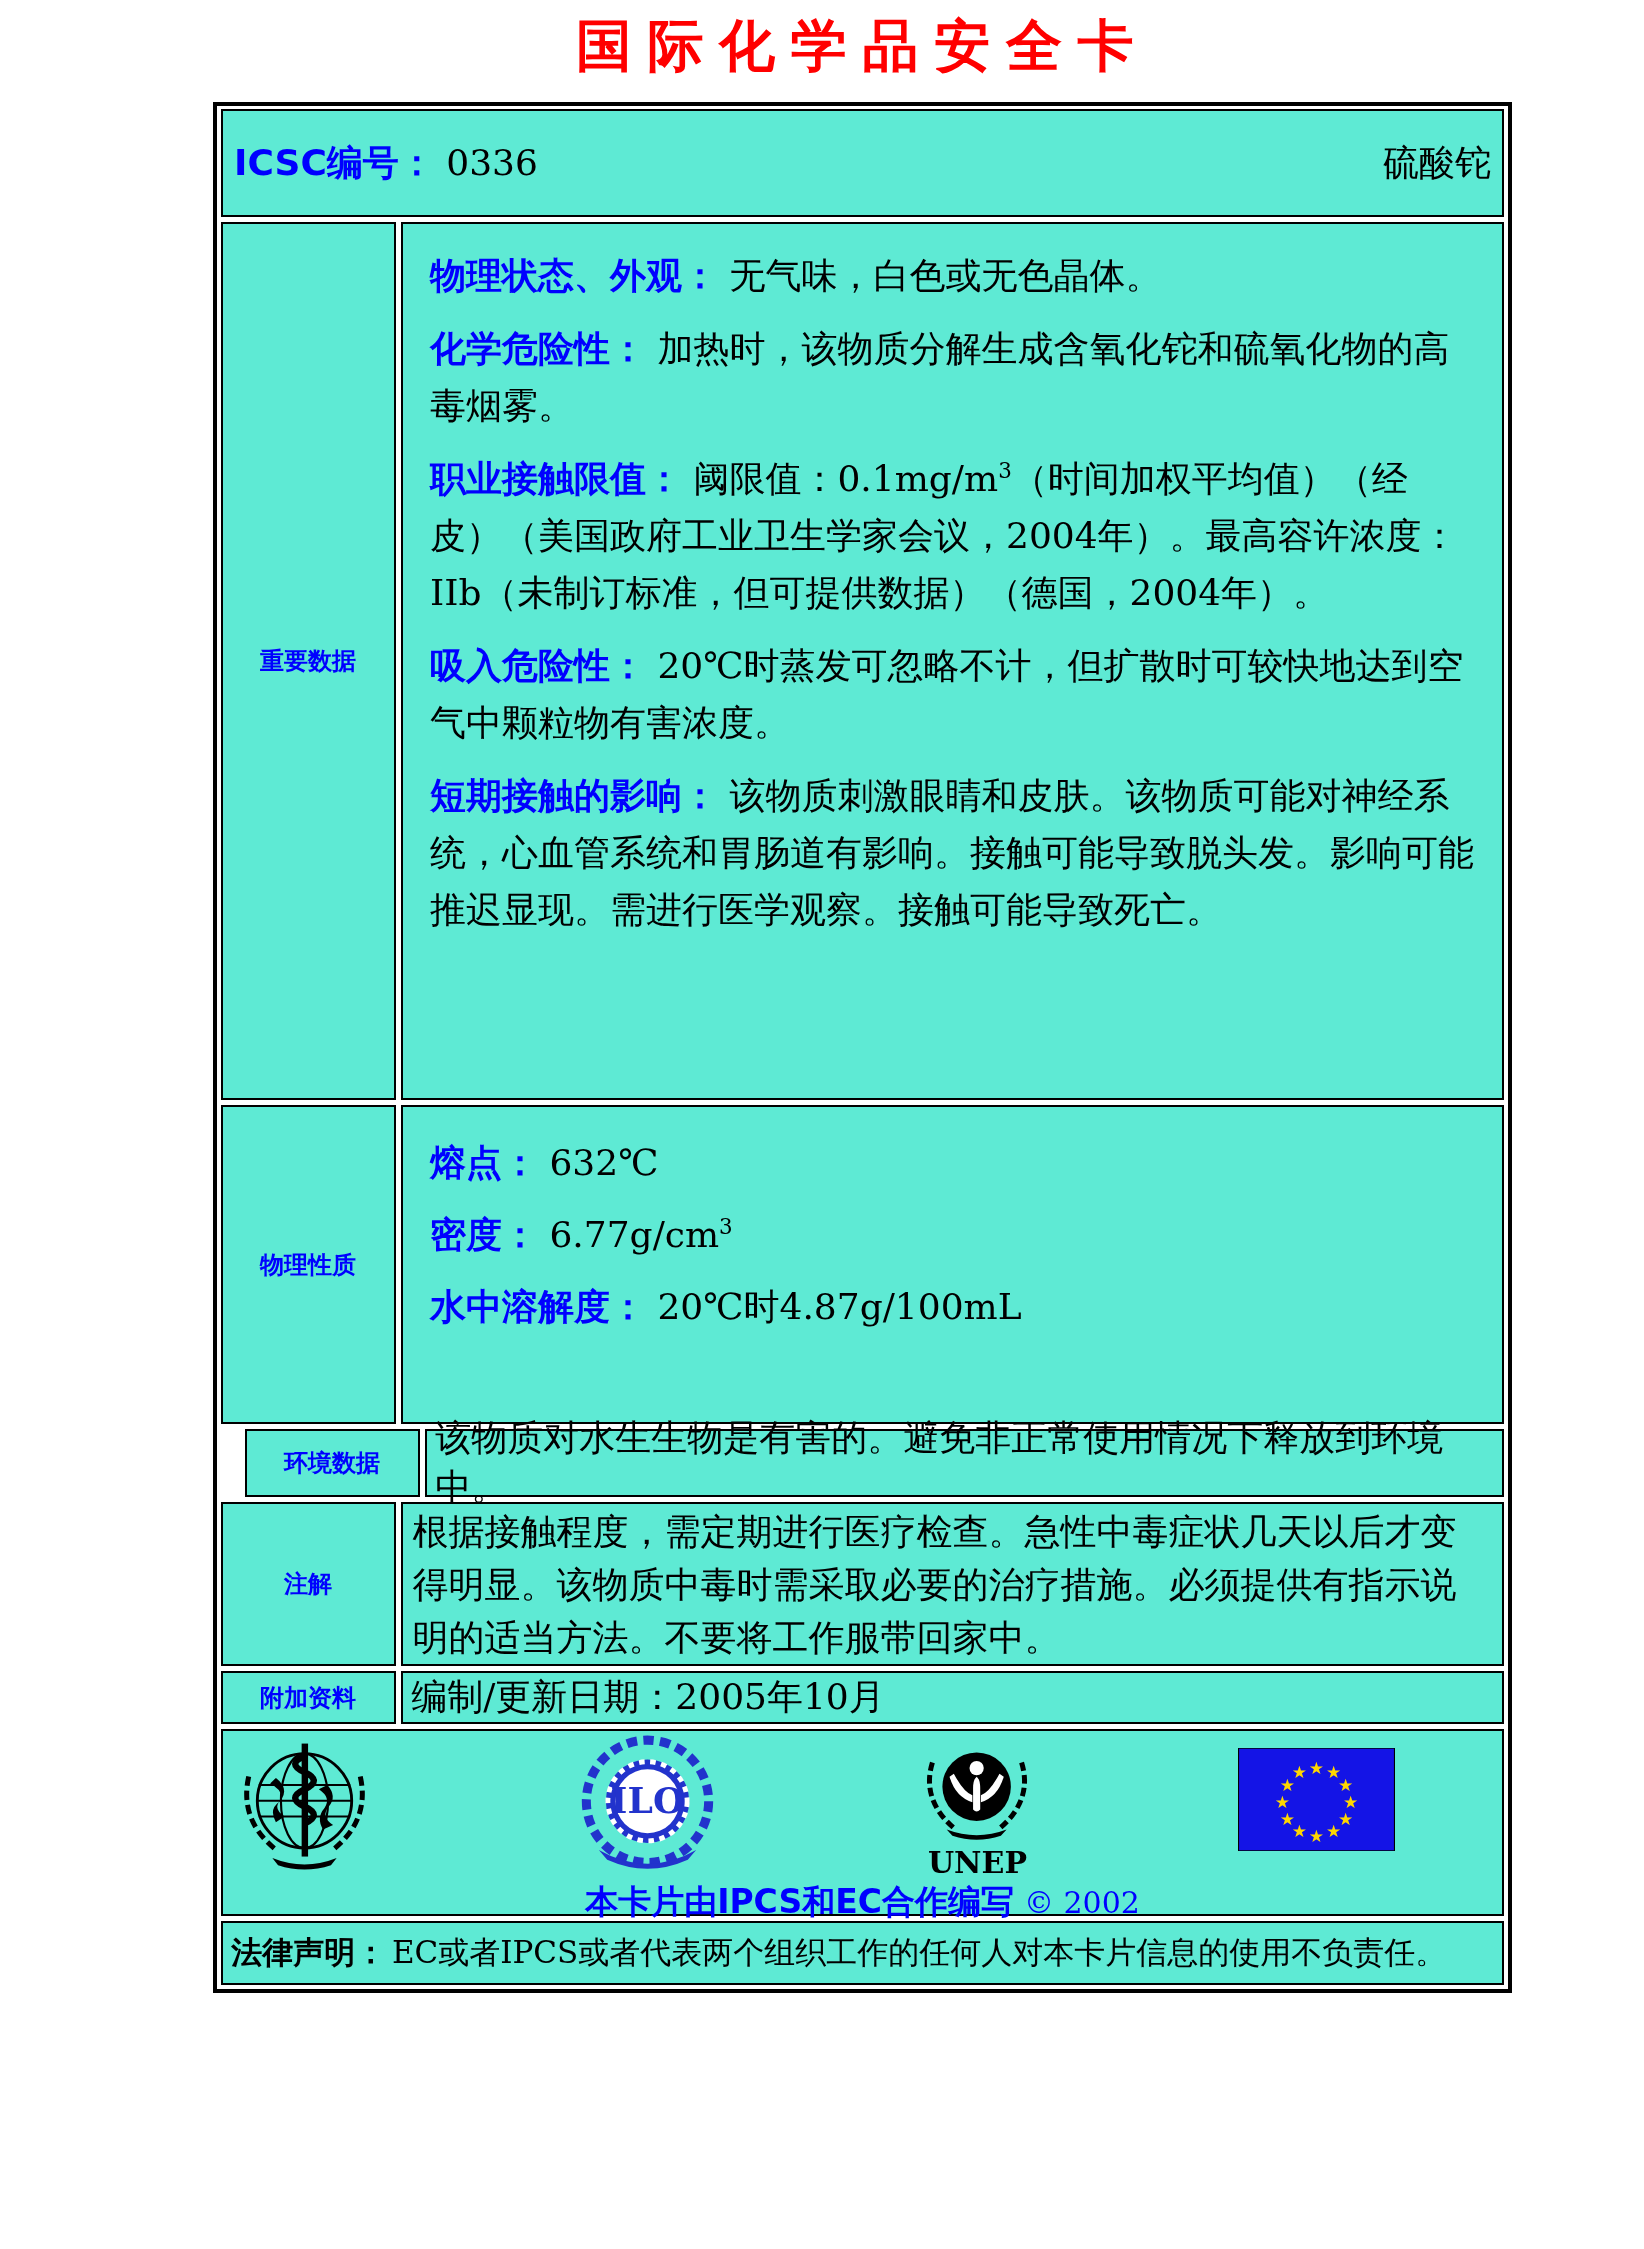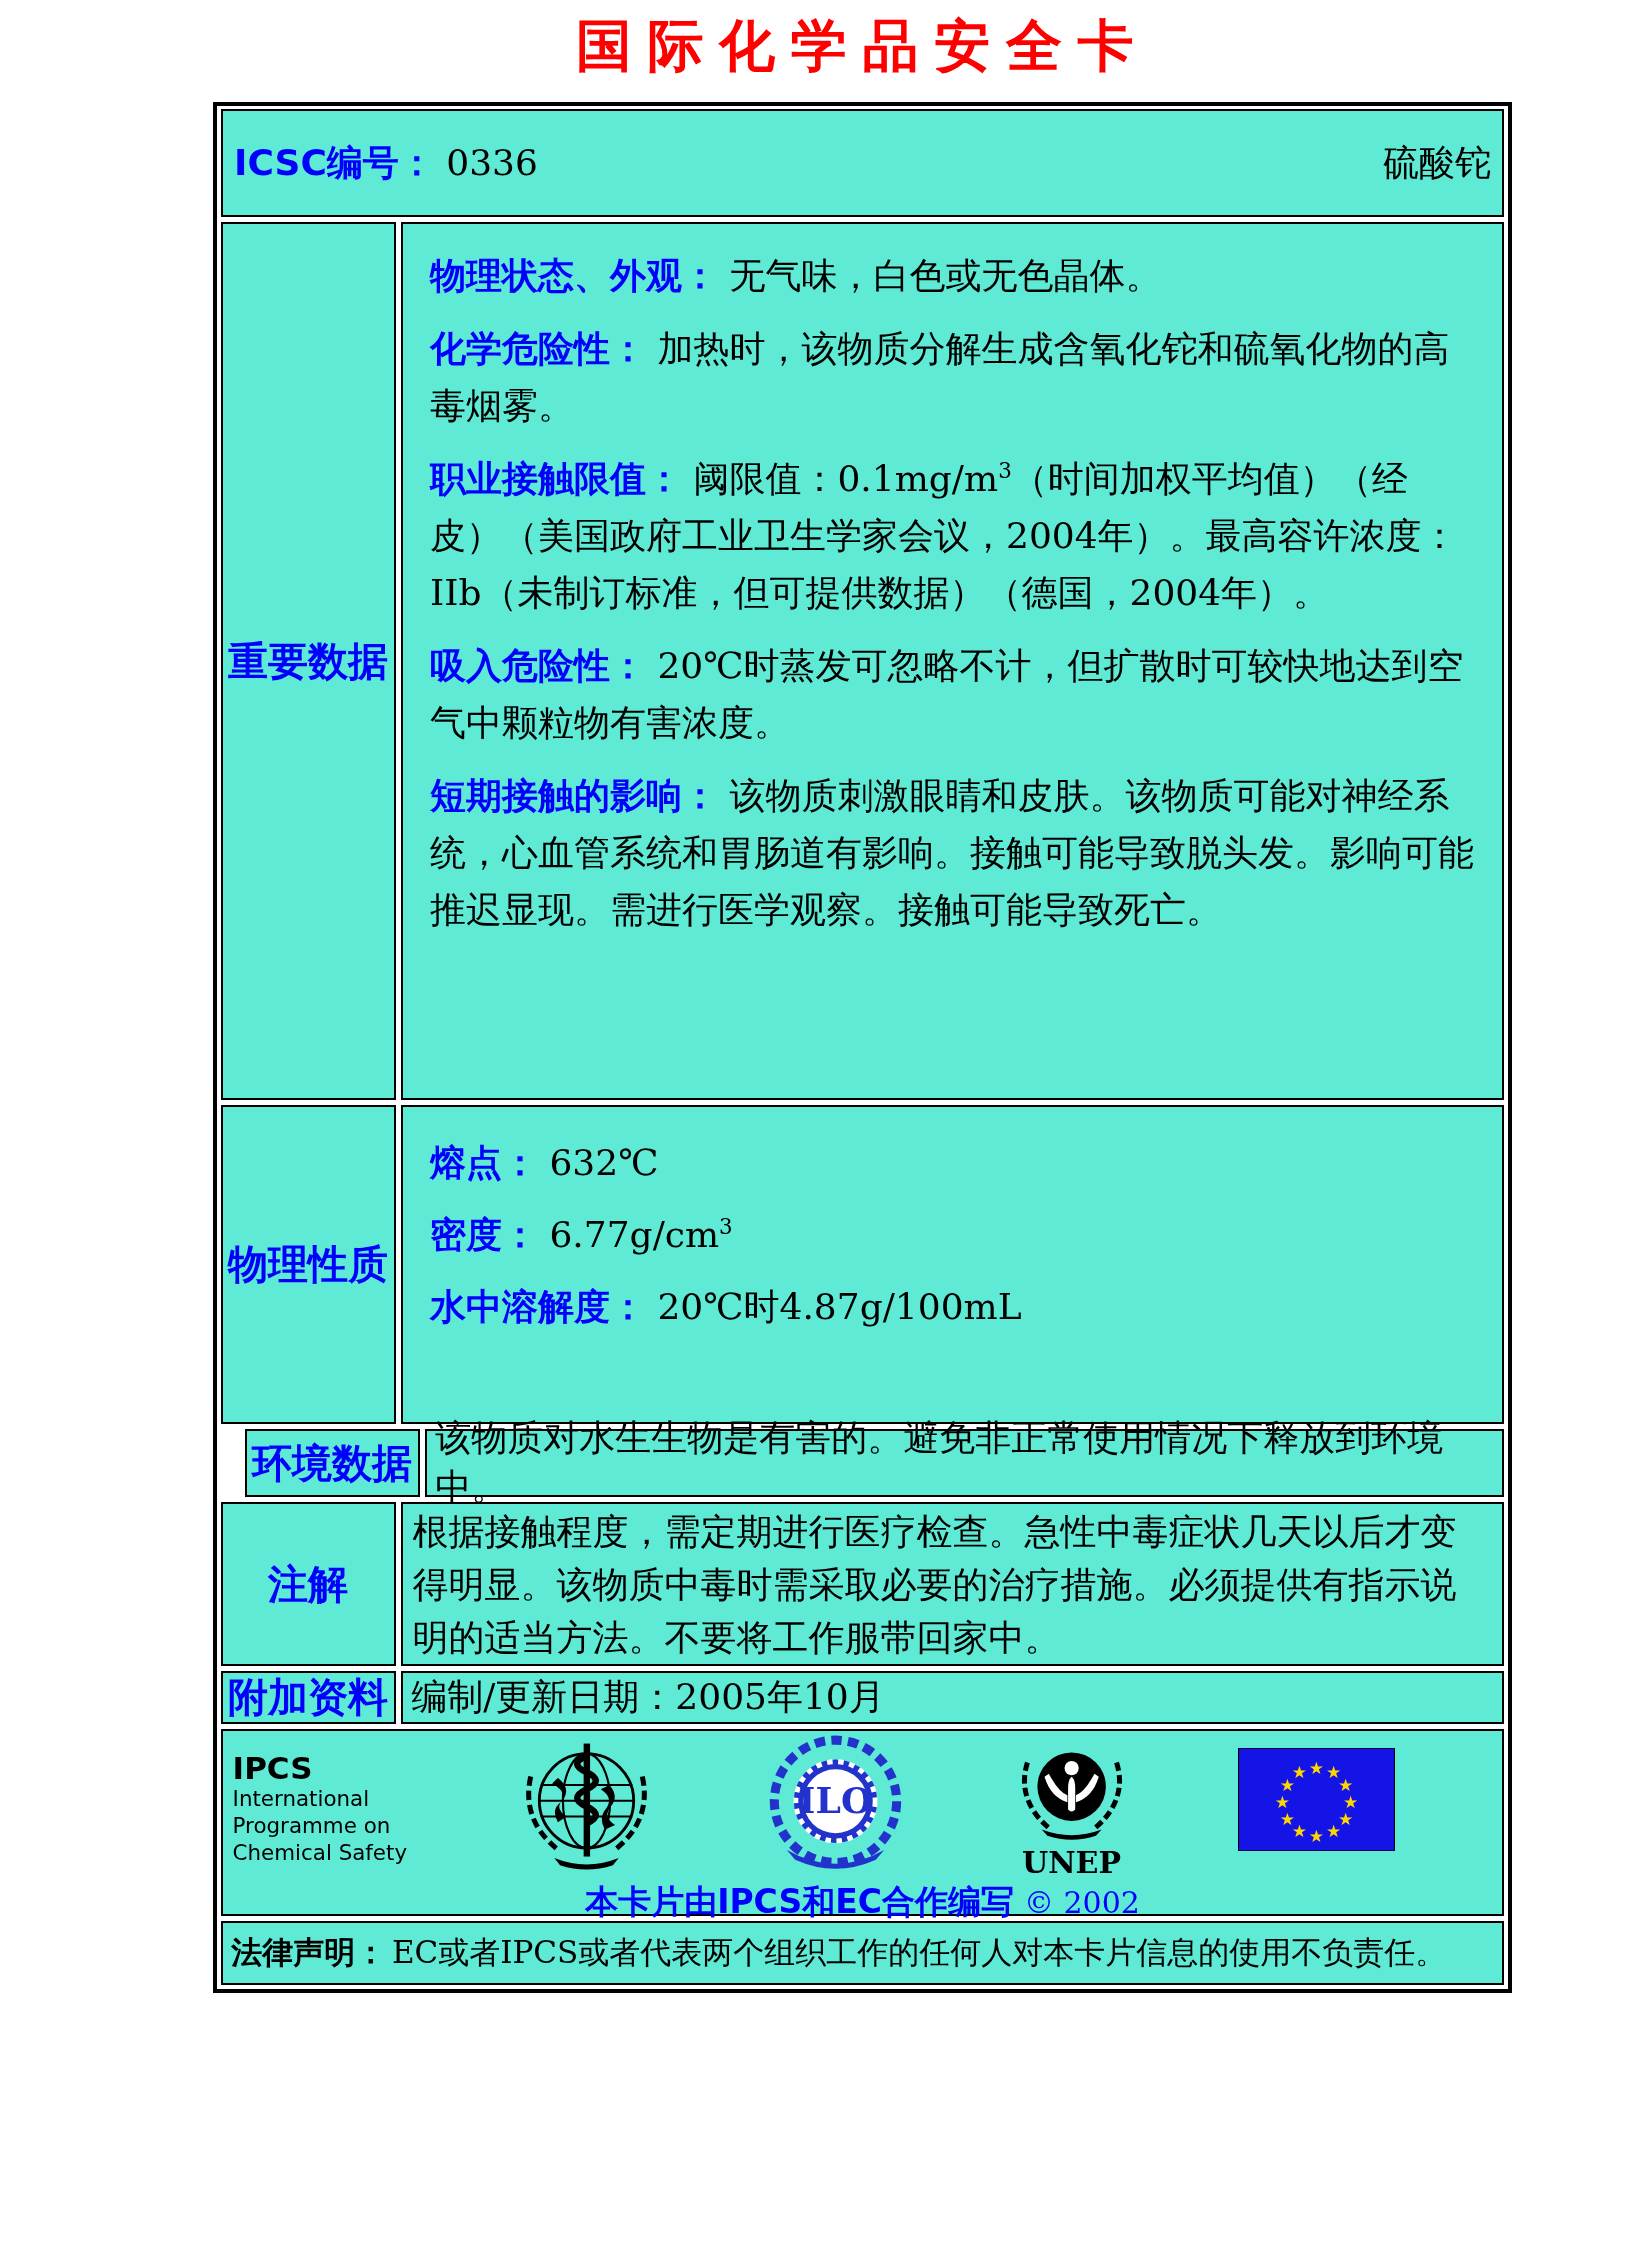--- a/index.html
+++ b/index.html
@@ -4,21 +4,21 @@
 <style>
   html,body{margin:0;padding:0;background:#fff;}
   body{width:1645px;height:2250px;font-family:"DejaVu Serif",serif;color:#000;position:relative;}
   .page-title{width:1299px;margin:0 0 0 213px;height:93px;display:flex;align-items:center;justify-content:center;
     color:#FF0000;font-weight:bold;font-size:56px;letter-spacing:15.7px;font-family:"DejaVu Serif",serif;}
   .card{box-sizing:border-box;width:1299px;margin-left:213px;margin-top:8.6px;border:4.3px solid #000;padding:3.6px;background:#fff;}
   .row{display:flex;gap:5px;margin-bottom:5px;align-items:stretch;}
   .row:last-child{margin-bottom:0;}
   .cell{box-sizing:border-box;border:2.1px solid #000;background:#5eead4;}
   .label-cell{flex:0 0 175px;display:flex;align-items:center;justify-content:center;
-    color:#0000FF;font-family:Liberation Sans, sans-serif;font-weight:bold;font-size:40px;text-align:center;}
+    color:#0000FF;font-family:Liberation Sans, sans-serif;font-weight:bold;font-size:24px;text-align:center;}
   .content-cell{flex:1;font-size:36px;}
   .content-cell p{margin:16px;}
   .term{color:#0000FF;font-family:"DejaVu Sans",sans-serif;font-weight:bold;}
   .blacktext{color:#000;font-family:"DejaVu Serif",serif;}
   sup{font-size:21.4px;line-height:0;vertical-align:super;}
   
   .row-icsc{height:108px;}
   .row-icsc .content-cell{display:flex;justify-content:space-between;align-items:center;padding:0 11.4px;}
   .icsc-left .term{font-size:36px;}
   .row-important{height:878px;}
@@ -127,26 +127,20 @@
     <div class="cell label-cell">附加资料</div>
     <div class="cell content-cell">
       <span class="blacktext">编制/更新日期：2005年10月</span>
     </div>
   </div>
 
   <div class="row row-logos">
     <div class="cell content-cell">
       <div class="logos-flex">
 
-        <div class="ipcs-block">
-          <div class="ipcs-title">IPCS</div>
-          <div class="ipcs-sub">International</div>
-          <div class="ipcs-sub">Programme on</div>
-          <div class="ipcs-sub">Chemical Safety</div>
-        </div>
 
         <svg class="who-svg" width="143" height="143" viewBox="0 0 200 200">
           <circle cx="100" cy="92" r="66" fill="none" stroke="#000" stroke-width="4"></circle>
           <ellipse cx="100" cy="92" rx="33" ry="66" fill="none" stroke="#000" stroke-width="3"></ellipse>
           <line x1="36" y1="70" x2="164" y2="70" stroke="#000" stroke-width="3"></line>
           <line x1="34" y1="92" x2="166" y2="92" stroke="#000" stroke-width="3"></line>
           <line x1="36" y1="114" x2="164" y2="114" stroke="#000" stroke-width="3"></line>
           <path d="M60,60 q18,14 8,30 q-14,12 4,24 l-12,8 q-10,-18 4,-28 q10,-14 -12,-26 z" fill="#000"></path>
           <path d="M132,70 q14,16 2,30 q-12,14 6,26 l-14,6 q-10,-16 2,-30 q10,-14 -8,-26 z" fill="#000"></path>
           <rect x="96" y="12" width="9" height="158" fill="#000"></rect>

